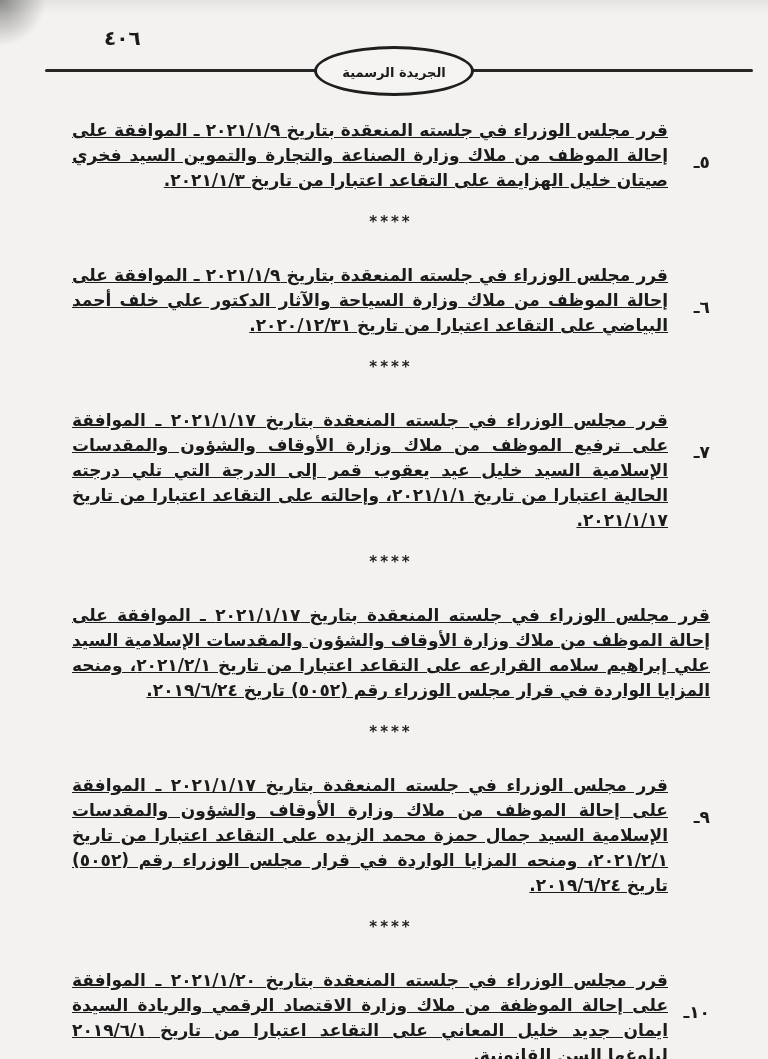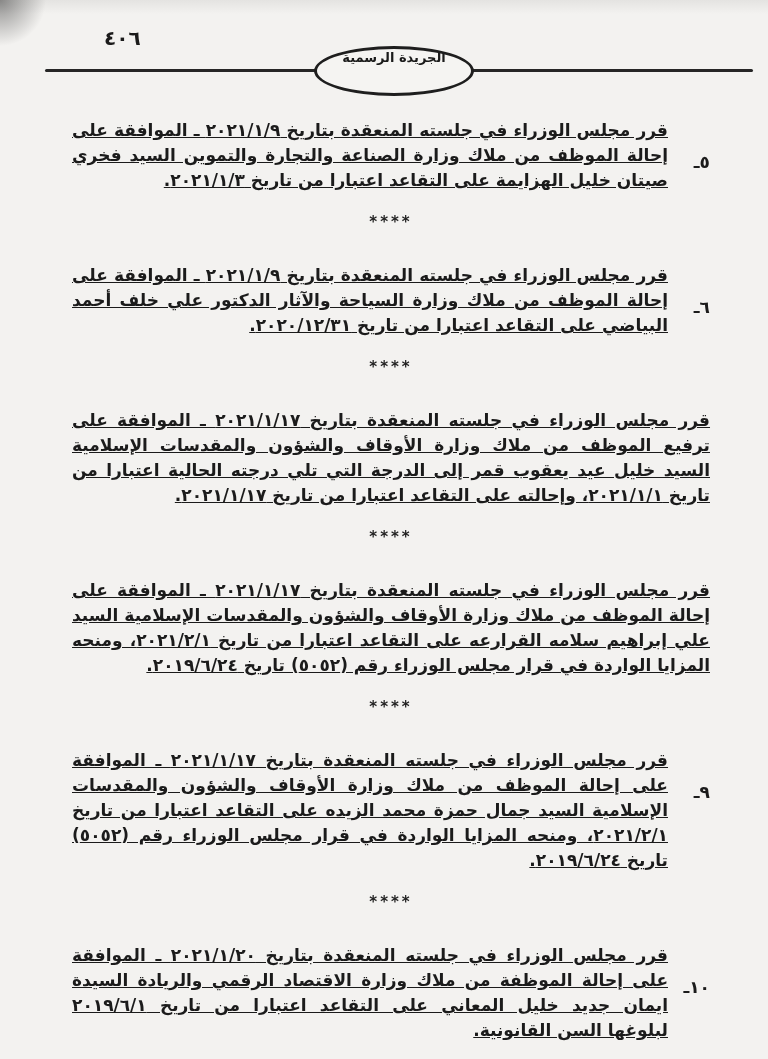--- a/index.html
+++ b/index.html
@@ -47,21 +47,21 @@
   .gazette-oval {
     position: absolute;
     top: 46px;
     left: 314px;
     width: 160px;
     height: 50px;
     background: #f5f4f2;
     border: 3px solid #1e1e1e;
     border-radius: 50%;
     display: flex;
-    align-items: flex-start;
+    align-items: center;
     justify-content: center;
   }
 
   .gazette-title {
     font-size: 13px;
     font-weight: bold;
     direction: rtl;
     white-space: nowrap;
     transform: translateY(1px);
   }
@@ -125,20 +125,21 @@
   </div>
   <div class="separator">****</div>
 
   <div class="decision">
     <span class="decision-num">٦ـ</span>
     <span class="decision-body">قرر مجلس الوزراء في جلسته المنعقدة بتاريخ ٢٠٢١/١/٩ ـ الموافقة على إحالة الموظف من ملاك وزارة السياحة والآثار الدكتور علي خلف أحمد البياضي على التقاعد اعتبارا من تاريخ ٢٠٢٠/١٢/٣١.</span>
   </div>
   <div class="separator">****</div>
 
   <div class="decision">
+    <span class="decision-num">٧ـ</span>
     <span class="decision-body">قرر مجلس الوزراء في جلسته المنعقدة بتاريخ ٢٠٢١/١/١٧ ـ الموافقة على ترفيع الموظف من ملاك وزارة الأوقاف والشؤون والمقدسات الإسلامية السيد خليل عيد يعقوب قمر إلى الدرجة التي تلي درجته الحالية اعتبارا من تاريخ ٢٠٢١/١/١، وإحالته على التقاعد اعتبارا من تاريخ ٢٠٢١/١/١٧.</span>
   </div>
   <div class="separator">****</div>
 
   <div class="decision">
     <span class="decision-body">قرر مجلس الوزراء في جلسته المنعقدة بتاريخ ٢٠٢١/١/١٧ ـ الموافقة على إحالة الموظف من ملاك وزارة الأوقاف والشؤون والمقدسات الإسلامية السيد علي إبراهيم سلامه القرارعه على التقاعد اعتبارا من تاريخ ٢٠٢١/٢/١، ومنحه المزايا الواردة في قرار مجلس الوزراء رقم (٥٠٥٢) تاريخ ٢٠١٩/٦/٢٤.</span>
   </div>
   <div class="separator">****</div>
 
   <div class="decision">

